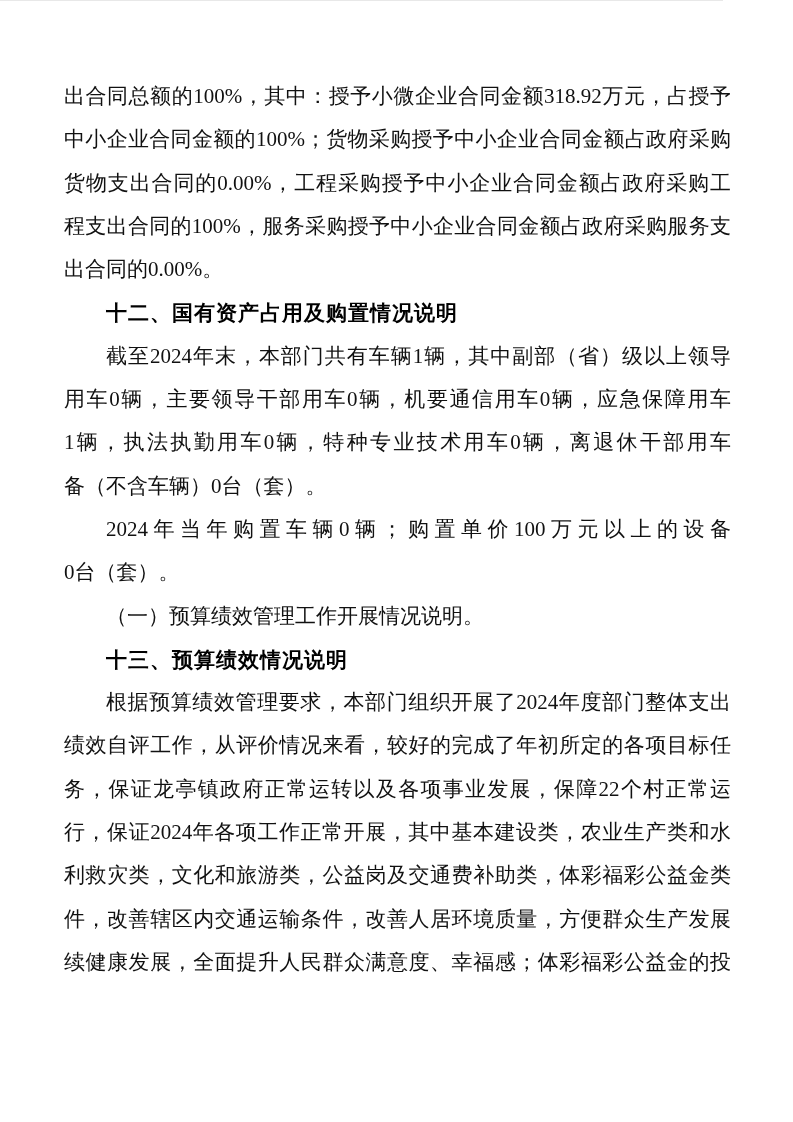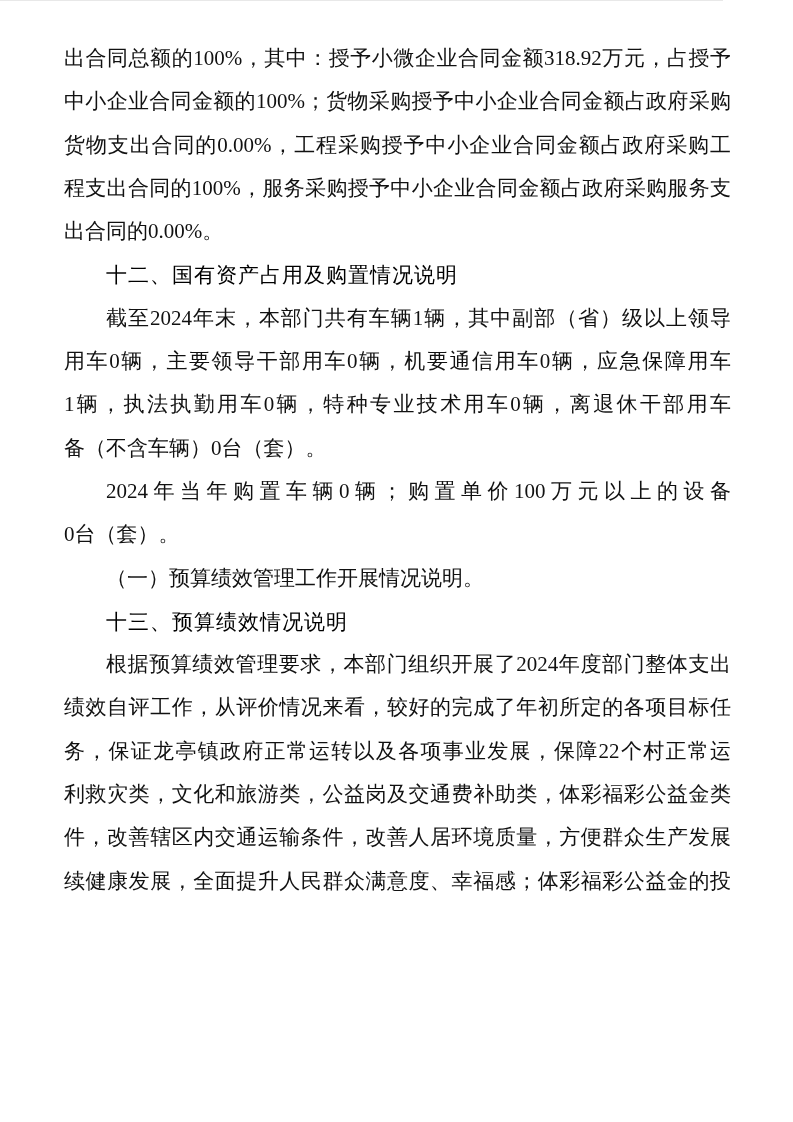--- a/index.html
+++ b/index.html
@@ -11,21 +11,21 @@
     width: 793px;
     height: 1122px;
     overflow: hidden;
     font-family: "Liberation Serif", "DejaVu Serif", serif;
   }
   .doc-page {
     box-sizing: border-box;
     width: 723px;
     height: 1122px;
     background: #ffffff;
-    padding: 36px 62px 0 64px;
+    padding: 74px 62px 0 64px;
     border-top: 1px solid #e8e8e8;
   }
   .doc-body {
     width: 667px;
     color: #111111;
     font-size: 21px;
   }
   .block { margin: 0; padding: 0; }
   .line {
     height: 43.3px;
@@ -37,21 +37,21 @@
     text-justify: inter-character;
     overflow: hidden;
   }
   .line.indent { text-indent: 2em; }
   .line.para-end {
     text-align: right;
     text-align-last: left;
   }
   .block.heading .line {
     font-family: "Liberation Sans", "DejaVu Sans", sans-serif;
-    font-weight: 400;
+    font-weight: 700;
     letter-spacing: 1px;
     text-align: left;
     text-align-last: left;
     color: #000000;
   }
 </style>
 </head>
 <body>
 
 <div class="doc-page">
@@ -79,18 +79,19 @@
       <div class="block paragraph">
         <div class="line indent para-end">（一）预算绩效管理工作开展情况说明。</div>
       </div>
       <div class="block heading">
         <div class="line indent para-end">十三、预算绩效情况说明</div>
       </div>
       <div class="block paragraph">
         <div class="line indent">根据预算绩效管理要求，本部门组织开展了2024年度部门整体支出</div>
         <div class="line">绩效自评工作，从评价情况来看，较好的完成了年初所定的各项目标任</div>
         <div class="line">务，保证龙亭镇政府正常运转以及各项事业发展，保障22个村正常运</div>
+        <div class="line">行，保证2024年各项工作正常开展，其中基本建设类，农业生产类和水</div>
         <div class="line">利救灾类，文化和旅游类，公益岗及交通费补助类，体彩福彩公益金类</div>
         <div class="line">件，改善辖区内交通运输条件，改善人居环境质量，方便群众生产发展</div>
         <div class="line">续健康发展，全面提升人民群众满意度、幸福感；体彩福彩公益金的投</div>
       </div>
     </div>
 </div>
 
 </body></html>

